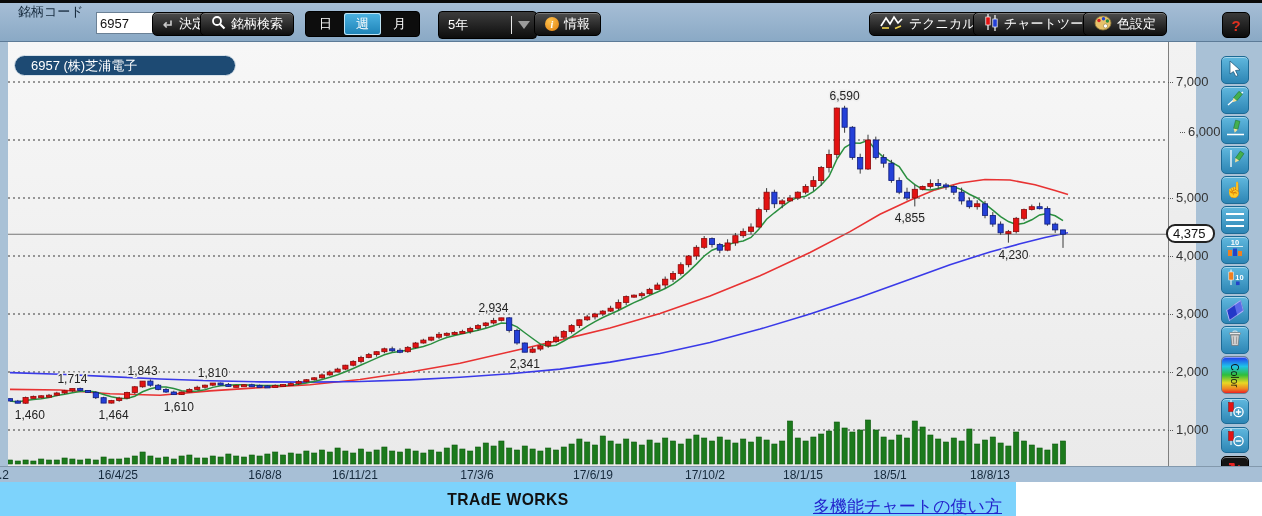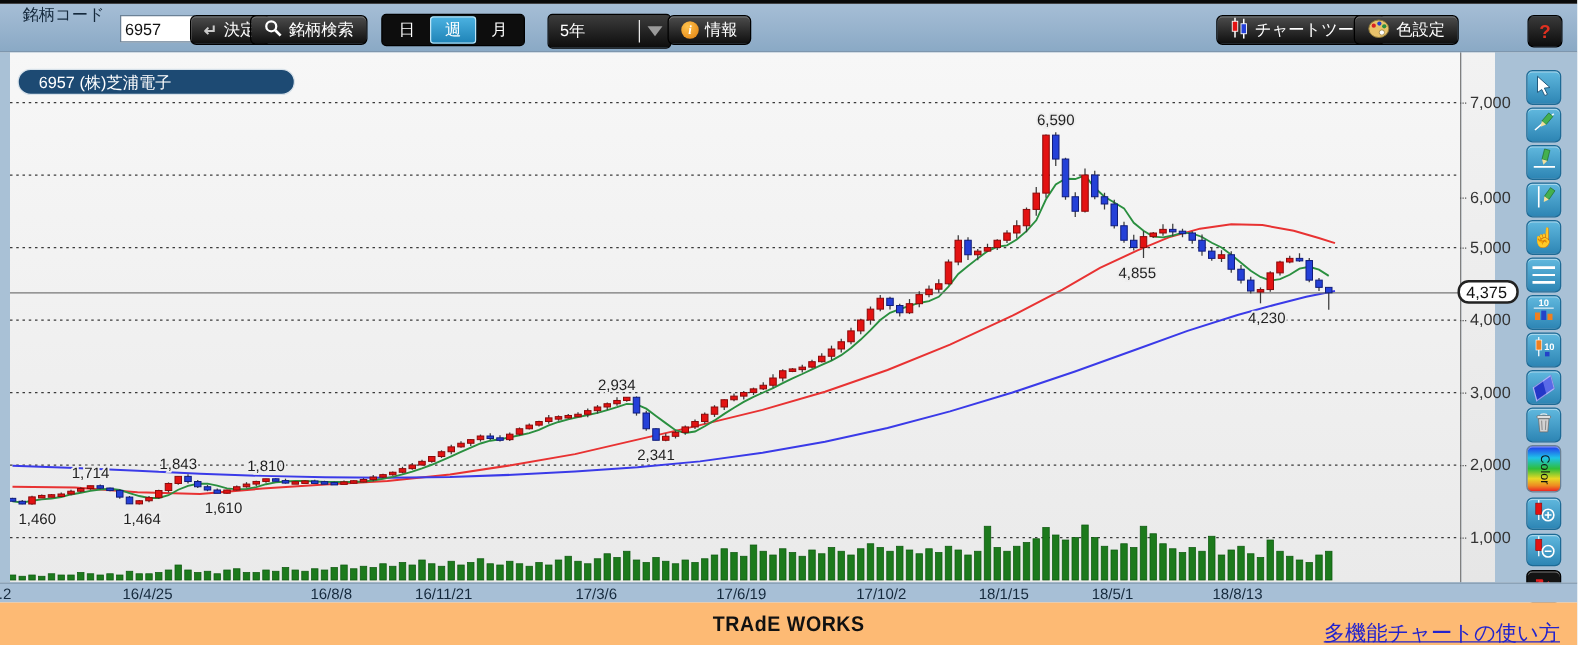--- a/index.html
+++ b/index.html
@@ -46,21 +46,21 @@
   #chart-svg{position:absolute;left:8px;top:0;}
   #symbol-pill{position:absolute;left:14px;top:13px;width:204px;height:19px;background:#1d4a73;
     border:1px solid #d8e2ea;border-radius:11px;color:#fff;font-size:13px;display:flex;align-items:center;
     padding-left:16px;}
   #price-tag{position:absolute;left:1166px;width:49px;height:19px;background:#fff;border:2px solid #222;
     border-radius:9px;font-size:13px;color:#111;display:flex;align-items:center;padding-left:5px;box-sizing:border-box;}
 
   
   #xaxis{position:absolute;left:0;top:466px;width:1262px;height:16px;background:#a7bfd6;border-top:1px solid #8399ad;box-sizing:border-box;}
   .xlab{position:absolute;top:1px;font-size:12px;color:#15293c;transform:translateX(-50%);white-space:nowrap;}
-  #footer{position:absolute;left:0;top:482px;width:1262px;height:34px;background:#fdba74;}
+  #footer{position:absolute;left:0;top:482px;width:1016px;height:34px;background:#7dd3fc;}
   #brand{position:absolute;left:50%;top:8px;transform:translateX(-50%) scaleX(.92);font-size:17px;font-weight:bold;
     color:#111;letter-spacing:.5px;}
   #howto-link{position:absolute;right:14px;top:13px;font-size:17px;color:#2323cc;text-decoration:underline;cursor:pointer;}
 
   
   .sbtn{position:absolute;left:1221px;width:28px;height:28px;border-radius:5px;
     background:linear-gradient(#60b8de,#2d85b4);border:1px solid #1d6a95;box-sizing:border-box;
     box-shadow:inset 0 1px 0 rgba(255,255,255,.45);display:flex;align-items:center;justify-content:center;
     color:#fff;cursor:pointer;overflow:hidden;}
   .hand-glyph{font-size:15px;color:#fff;}
@@ -107,20 +107,30 @@
       <span class="arr">
           <span class="tri-down"></span>
         </span>
     </div>
 
     <button class="dark-btn" style="left:534px">
       <span class="info-dot">i</span>
       <span>情報</span>
     </button>
 
+    <button class="dark-btn" style="left:869px">
+      <span>
+        <svg width="24" height="15" viewBox="0 0 24 15">
+            <line x1="2" y1="13" x2="9" y2="13" stroke="#f0d34c" stroke-width="1.6"></line>
+            <polyline points="1,11 6,3 10,9 14,2 18,8 22,4" fill="none" stroke="#fff" stroke-width="1.7"></polyline>
+            <line x1="15" y1="13.5" x2="21" y2="11" stroke="#f0d34c" stroke-width="1.4"></line>
+          </svg>
+      </span>
+      <span>テクニカル</span>
+    </button>
     <button class="dark-btn" style="left:973px">
       <span>
         <svg width="15" height="17" viewBox="0 0 15 17">
             <line x1="4" y1="0" x2="4" y2="16" stroke="#fff" stroke-width="1.2"></line>
             <rect x="1.8" y="3" width="4.4" height="8" fill="#e31212" stroke="#fff" stroke-width="0.7"></rect>
             <line x1="11" y1="1" x2="11" y2="17" stroke="#fff" stroke-width="1.2"></line>
             <rect x="8.8" y="5" width="4.4" height="8" fill="#2440d8" stroke="#fff" stroke-width="0.7"></rect>
           </svg>
       </span>
       <span>チャートツール</span>
@@ -569,21 +579,21 @@
         <text x="170.79999999999998" y="368.62" text-anchor="middle" font-size="12" fill="#222" stroke="#eeeeee" stroke-width="3" paint-order="stroke" font-family="Liberation Sans, sans-serif">1,610</text>
         <text x="204.79999999999998" y="335.02" text-anchor="middle" font-size="12" fill="#222" stroke="#eeeeee" stroke-width="3" paint-order="stroke" font-family="Liberation Sans, sans-serif">1,810</text>
         <text x="485.4" y="269.828" text-anchor="middle" font-size="12" fill="#222" stroke="#eeeeee" stroke-width="3" paint-order="stroke" font-family="Liberation Sans, sans-serif">2,934</text>
         <text x="516.8" y="326.222" text-anchor="middle" font-size="12" fill="#222" stroke="#eeeeee" stroke-width="3" paint-order="stroke" font-family="Liberation Sans, sans-serif">2,341</text>
         <text x="836.6" y="57.78" text-anchor="middle" font-size="12" fill="#222" stroke="#eeeeee" stroke-width="3" paint-order="stroke" font-family="Liberation Sans, sans-serif">6,590</text>
         <text x="901.8" y="180.41" text-anchor="middle" font-size="12" fill="#222" stroke="#eeeeee" stroke-width="3" paint-order="stroke" font-family="Liberation Sans, sans-serif">4,855</text>
         <text x="1005.4" y="216.66" text-anchor="middle" font-size="12" fill="#222" stroke="#eeeeee" stroke-width="3" paint-order="stroke" font-family="Liberation Sans, sans-serif">4,230</text>
       </svg>
     <div id="ylabels">
         <div class="ylab" style="top: 32px;">7,000</div>
-        <div class="ylab" style="top: 108px;">6,000</div>
+        <div class="ylab" style="top: 82px; margin-left: 12px;">6,000</div>
         <div class="ylab" style="top: 148px;">5,000</div>
         <div class="ylab" style="top: 206px;">4,000</div>
         <div class="ylab" style="top: 264px;">3,000</div>
         <div class="ylab" style="top: 322px;">2,000</div>
         <div class="ylab" style="top: 380px;">1,000</div>
       </div>
     <div id="symbol-pill">6957 (株)芝浦電子</div>
     <div id="price-tag" style="top: 182.25px;">4,375</div>
   </div>
 

